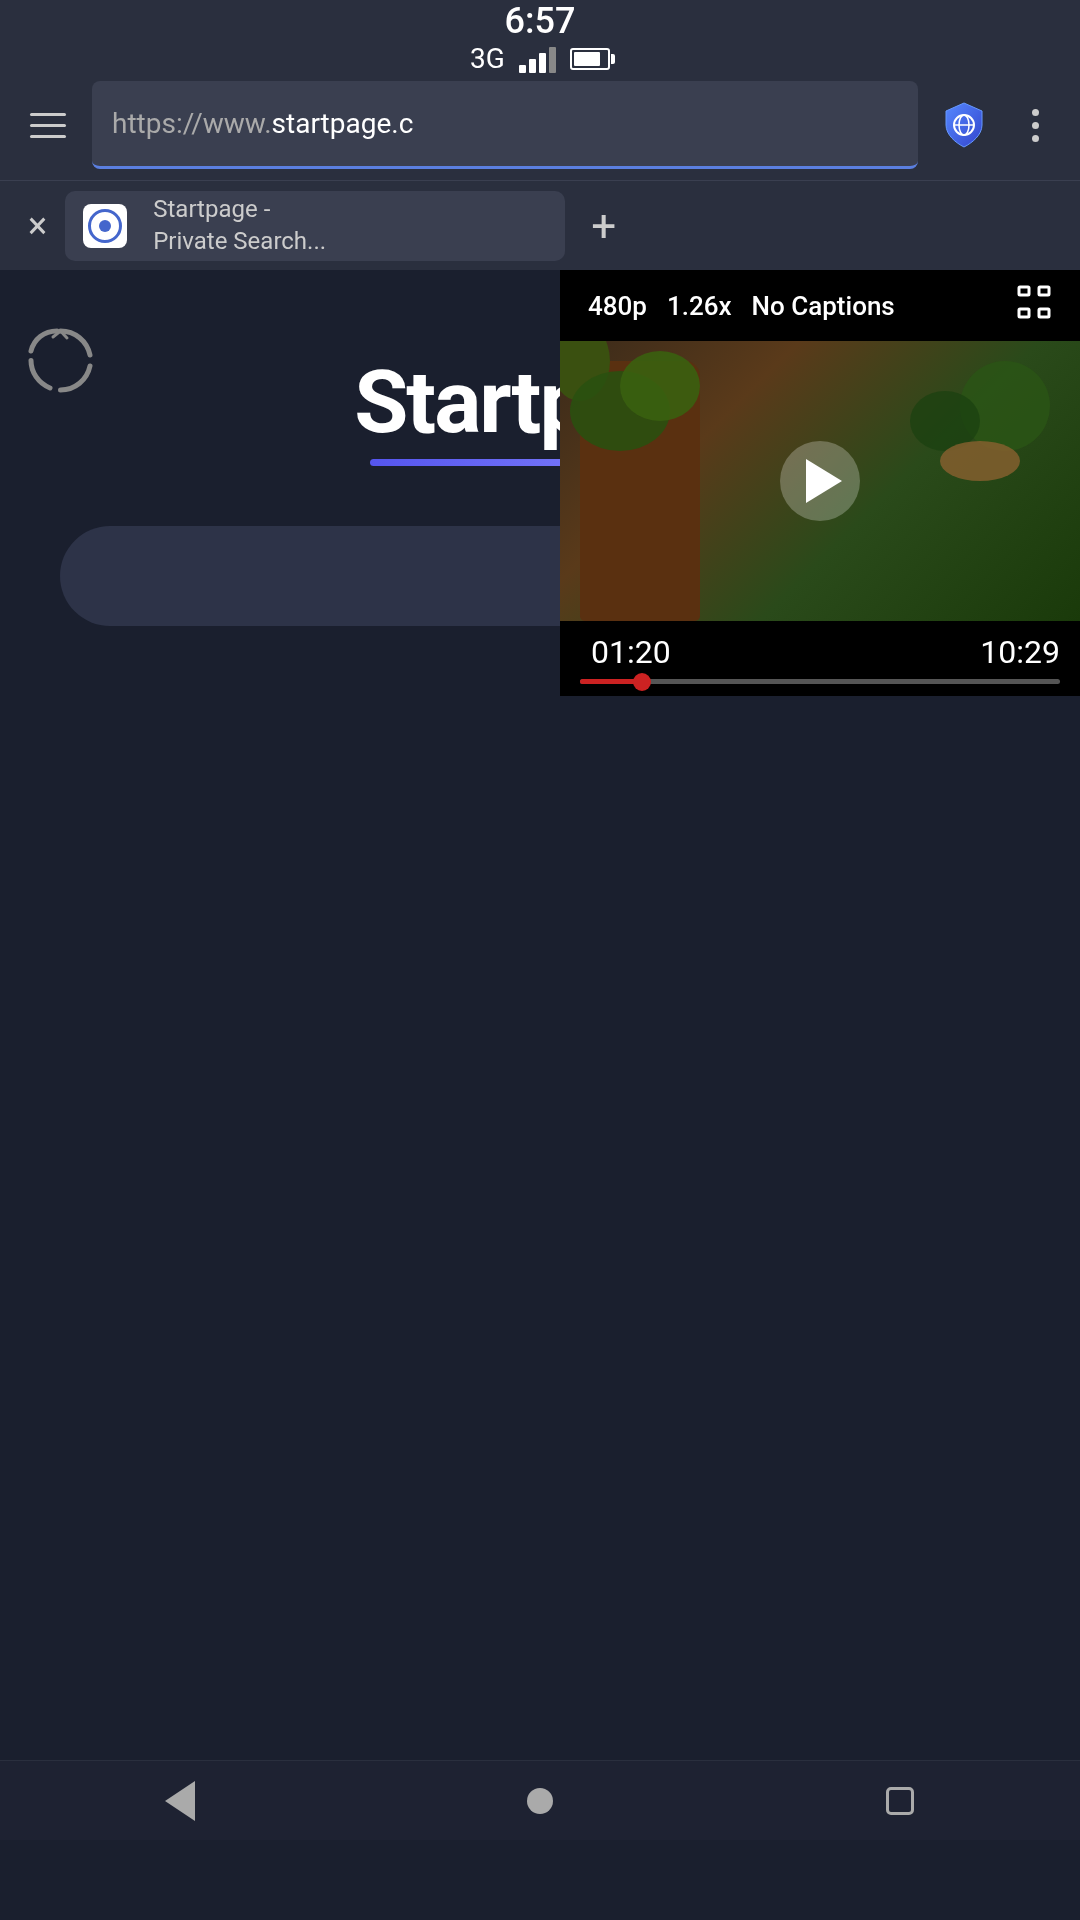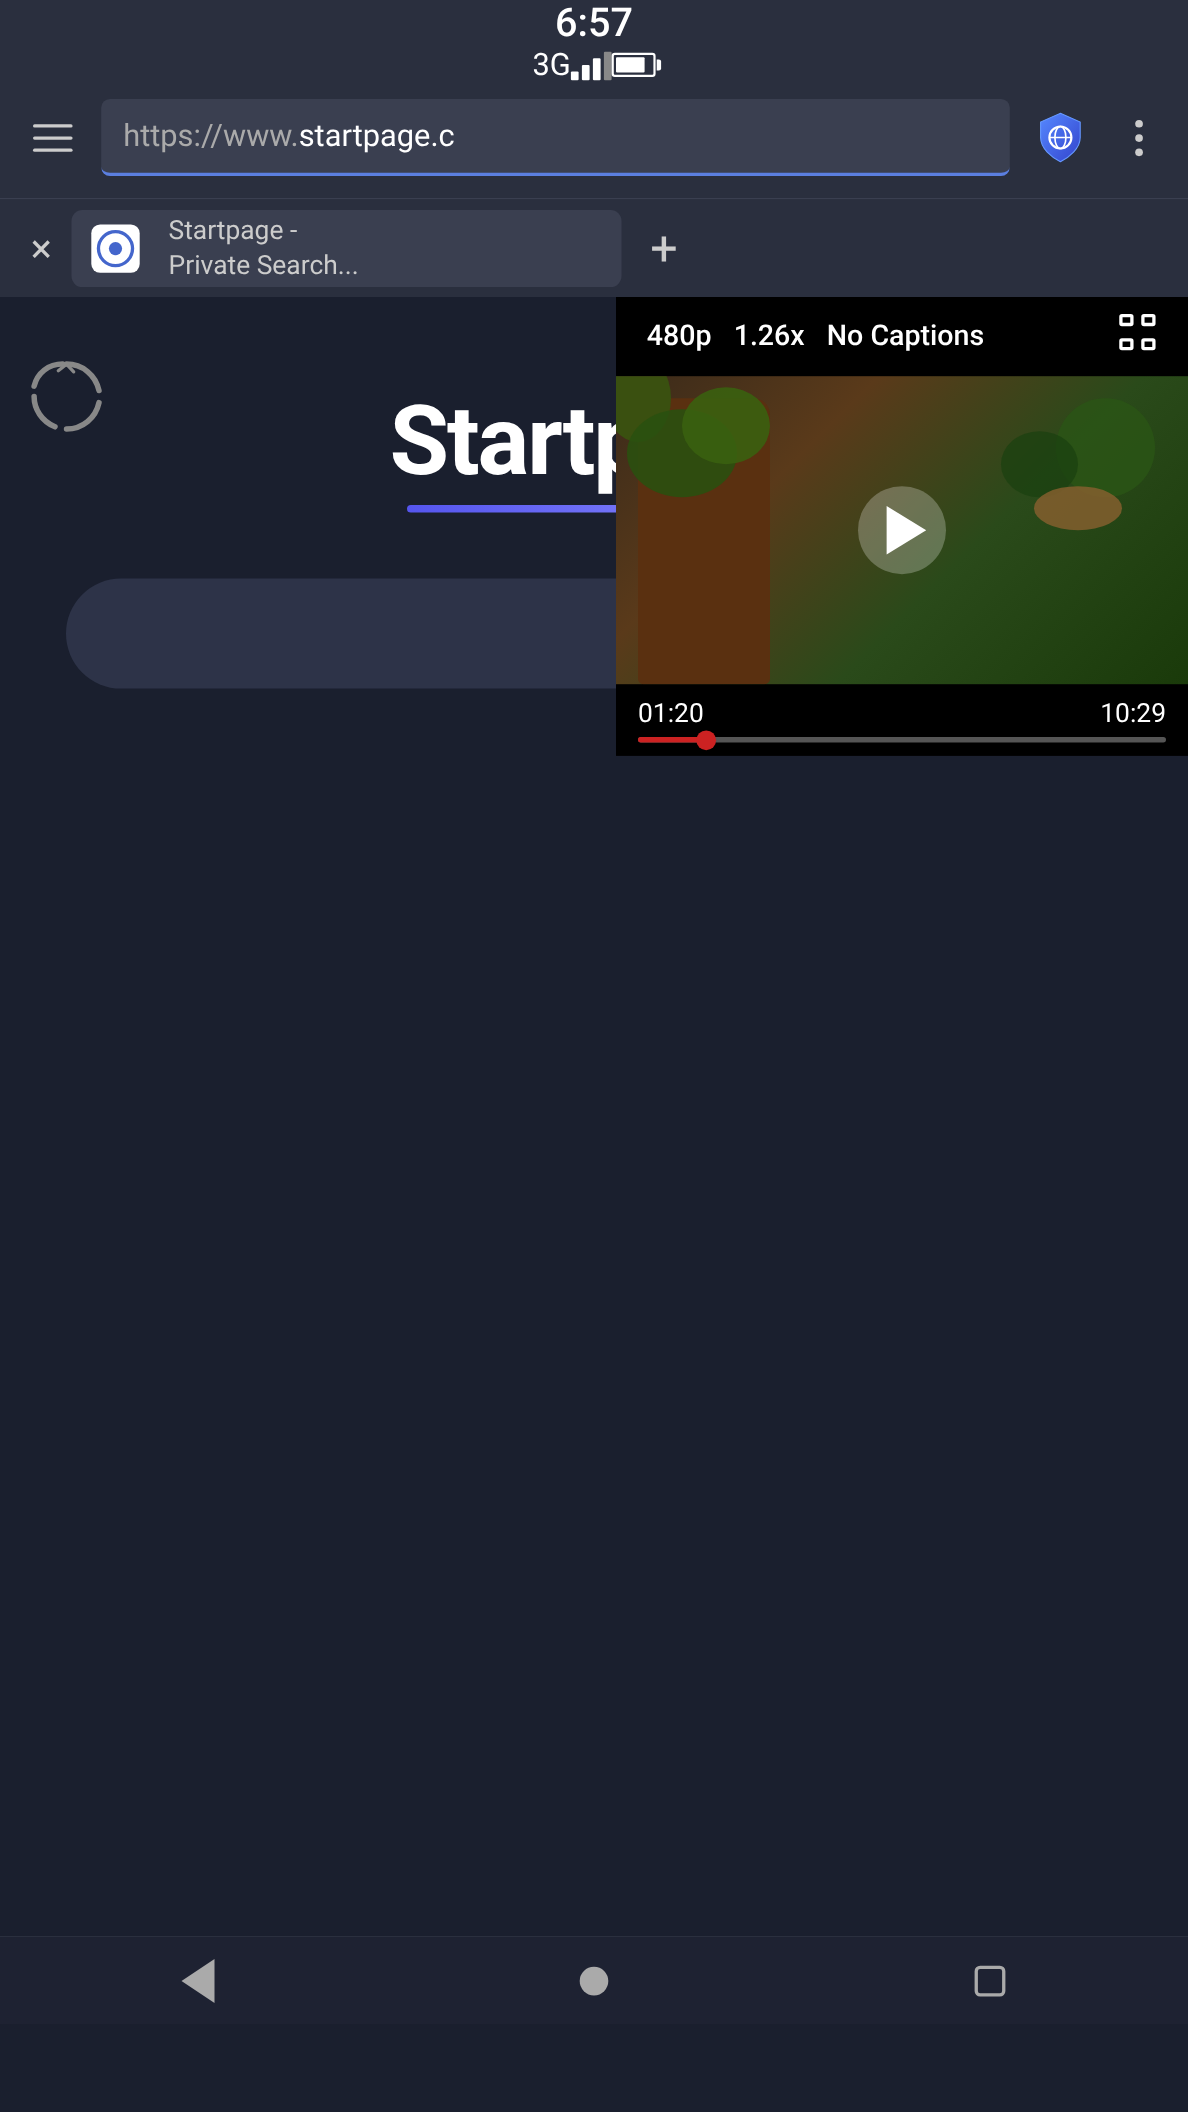--- a/index.html
+++ b/index.html
@@ -26,20 +26,21 @@
       flex-direction: column;
     }
     .status-time {
       font-size: 36px;
       font-weight: 500;
       color: white;
     }
     .status-icons {
       display: flex;
       align-items: center;
+      gap: 14px;
     }
     .status-text {
       font-size: 28px;
       color: white;
     }
     .signal-icon {
       display: flex;
       align-items: flex-end;
       gap: 3px;
       height: 28px;
@@ -97,21 +98,21 @@
       padding: 10px;
     }
     .hamburger-line {
       width: 36px;
       height: 3px;
       background: #cccccc;
       border-radius: 2px;
     }
     .url-bar {
       flex: 1;
-      height: 70px;
+      height: 88px;
       background: #3a3f50;
       border-radius: 8px;
       display: flex;
       align-items: center;
       padding: 0 20px;
       border-bottom: 3px solid #5b7fe0;
       position: relative;
     }
     .url-text {
       font-size: 28px;
@@ -305,22 +306,23 @@
     .video-progress-bar {
       padding: 12px 20px;
       background: rgba(0,0,0,0.8);
     }
     .progress-times {
       display: flex;
       justify-content: space-between;
       margin-bottom: 8px;
     }
     .progress-time {
-      font-size: 24px;
-      color: white;
+      font-size: 32px;
+      color: white;
+      margin-left: 11px;
     }
     .progress-track {
       width: 100%;
       height: 5px;
       background: #555;
       border-radius: 3px;
       position: relative;
     }
     .progress-fill {
       width: 13%;

